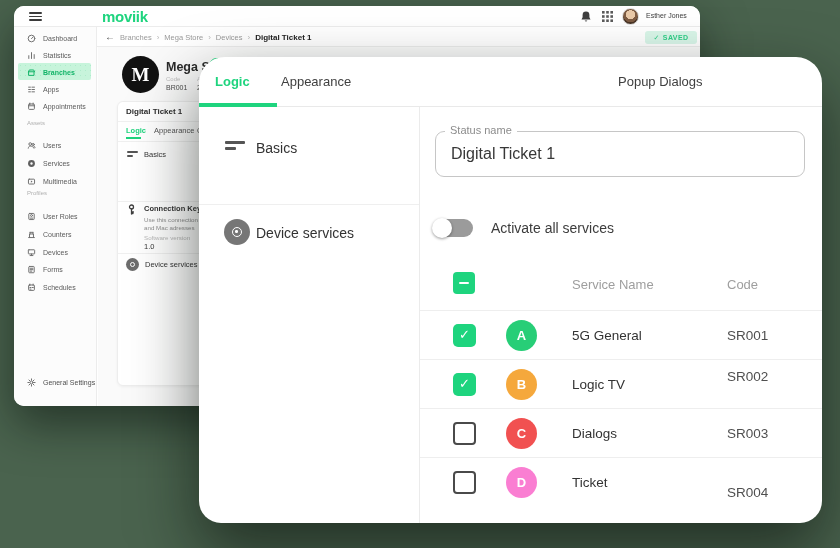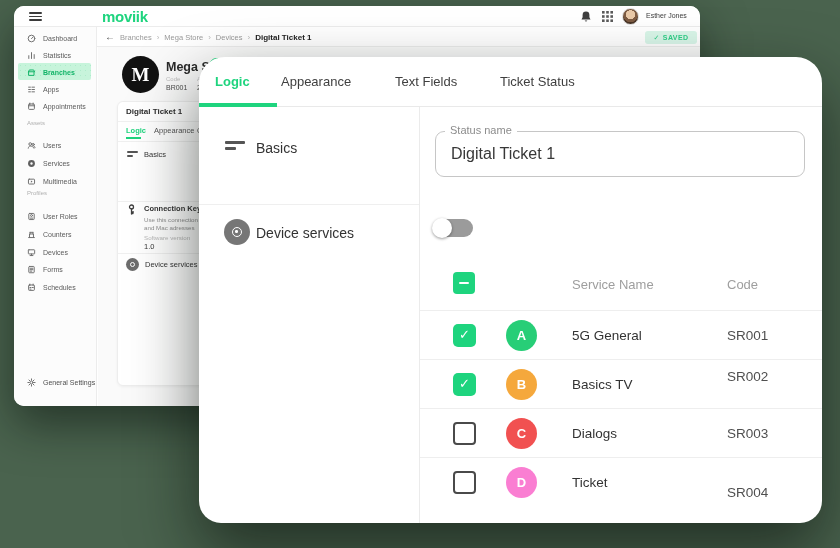--- a/index.html
+++ b/index.html
@@ -299,22 +299,21 @@
         </div>
       <div class="psec-label" style="left:27px;top:158px">Device services</div>
     </div>
   </div>
 </div>
 
 <div id="modal">
   <div id="modal-tabs">
     <span class="mtab active" style="left:16px">Logic</span>
     <span class="mtab" style="left:82px">Appearance</span>
-    <span class="mtab" style="left:196px">Text Fields</span>
-    <span class="mtab" style="left:301px">Ticket Status</span>
+    <span class="mtab" style="left:419px">Popup Dialogs</span>
     <div id="mtab-underline"></div>
   </div>
   <div id="vdivider"></div>
 
   <div class="tune" style="position:absolute;left:26px;top:84px;width:22px">
     <i style="width:20px;height:2.6px;margin-bottom:3.5px"></i>
       <i style="width:11px;height:2.6px"></i>
     </div>
   <div class="mnav-label" style="top:83px">Basics</div>
   <div id="nav-divider"></div>
@@ -325,37 +324,38 @@
   </div>
   <div class="mnav-label" style="top:168px">Device services</div>
 
   <div id="device-field"></div>
   <div id="device-label">Status name</div>
   <div id="device-value">Digital Ticket 1</div>
 
   <div id="toggle">
       <div class="knob"></div>
     </div>
+  <div id="toggle-label">Activate all services</div>
 
   <div id="head-cb"></div>
   <div class="colhead" style="left:373px">Service Name</div>
   <div class="colhead" style="left:528px">Code</div>
   <div class="rowline" style="top:253px"></div>
 
   <div>
     <div class="cb checked" style="top:267px"></div>
     <div class="svc-avatar" style="top: 263px; background: rgb(39, 206, 119);">A</div>
     <div class="svc-name" style="top:271px">5G General</div>
     <div class="svc-code" style="top:271px">SR001</div>
     <div class="rowline" style="top:302px"></div>
   </div>
   <div>
     <div class="cb checked" style="top:316px"></div>
     <div class="svc-avatar" style="top: 312px; background: rgb(245, 168, 60);">B</div>
-    <div class="svc-name" style="top:320px">Basics TV</div>
+    <div class="svc-name" style="top:320px">Logic TV</div>
     <div class="svc-code" style="top:312px">SR002</div>
     <div class="rowline" style="top:351px"></div>
   </div>
   <div>
     <div class="cb unchecked" style="top:365px"></div>
     <div class="svc-avatar" style="top: 361px; background: rgb(241, 81, 81);">C</div>
     <div class="svc-name" style="top:369px">Dialogs</div>
     <div class="svc-code" style="top:369px">SR003</div>
     <div class="rowline" style="top:400px"></div>
   </div>

